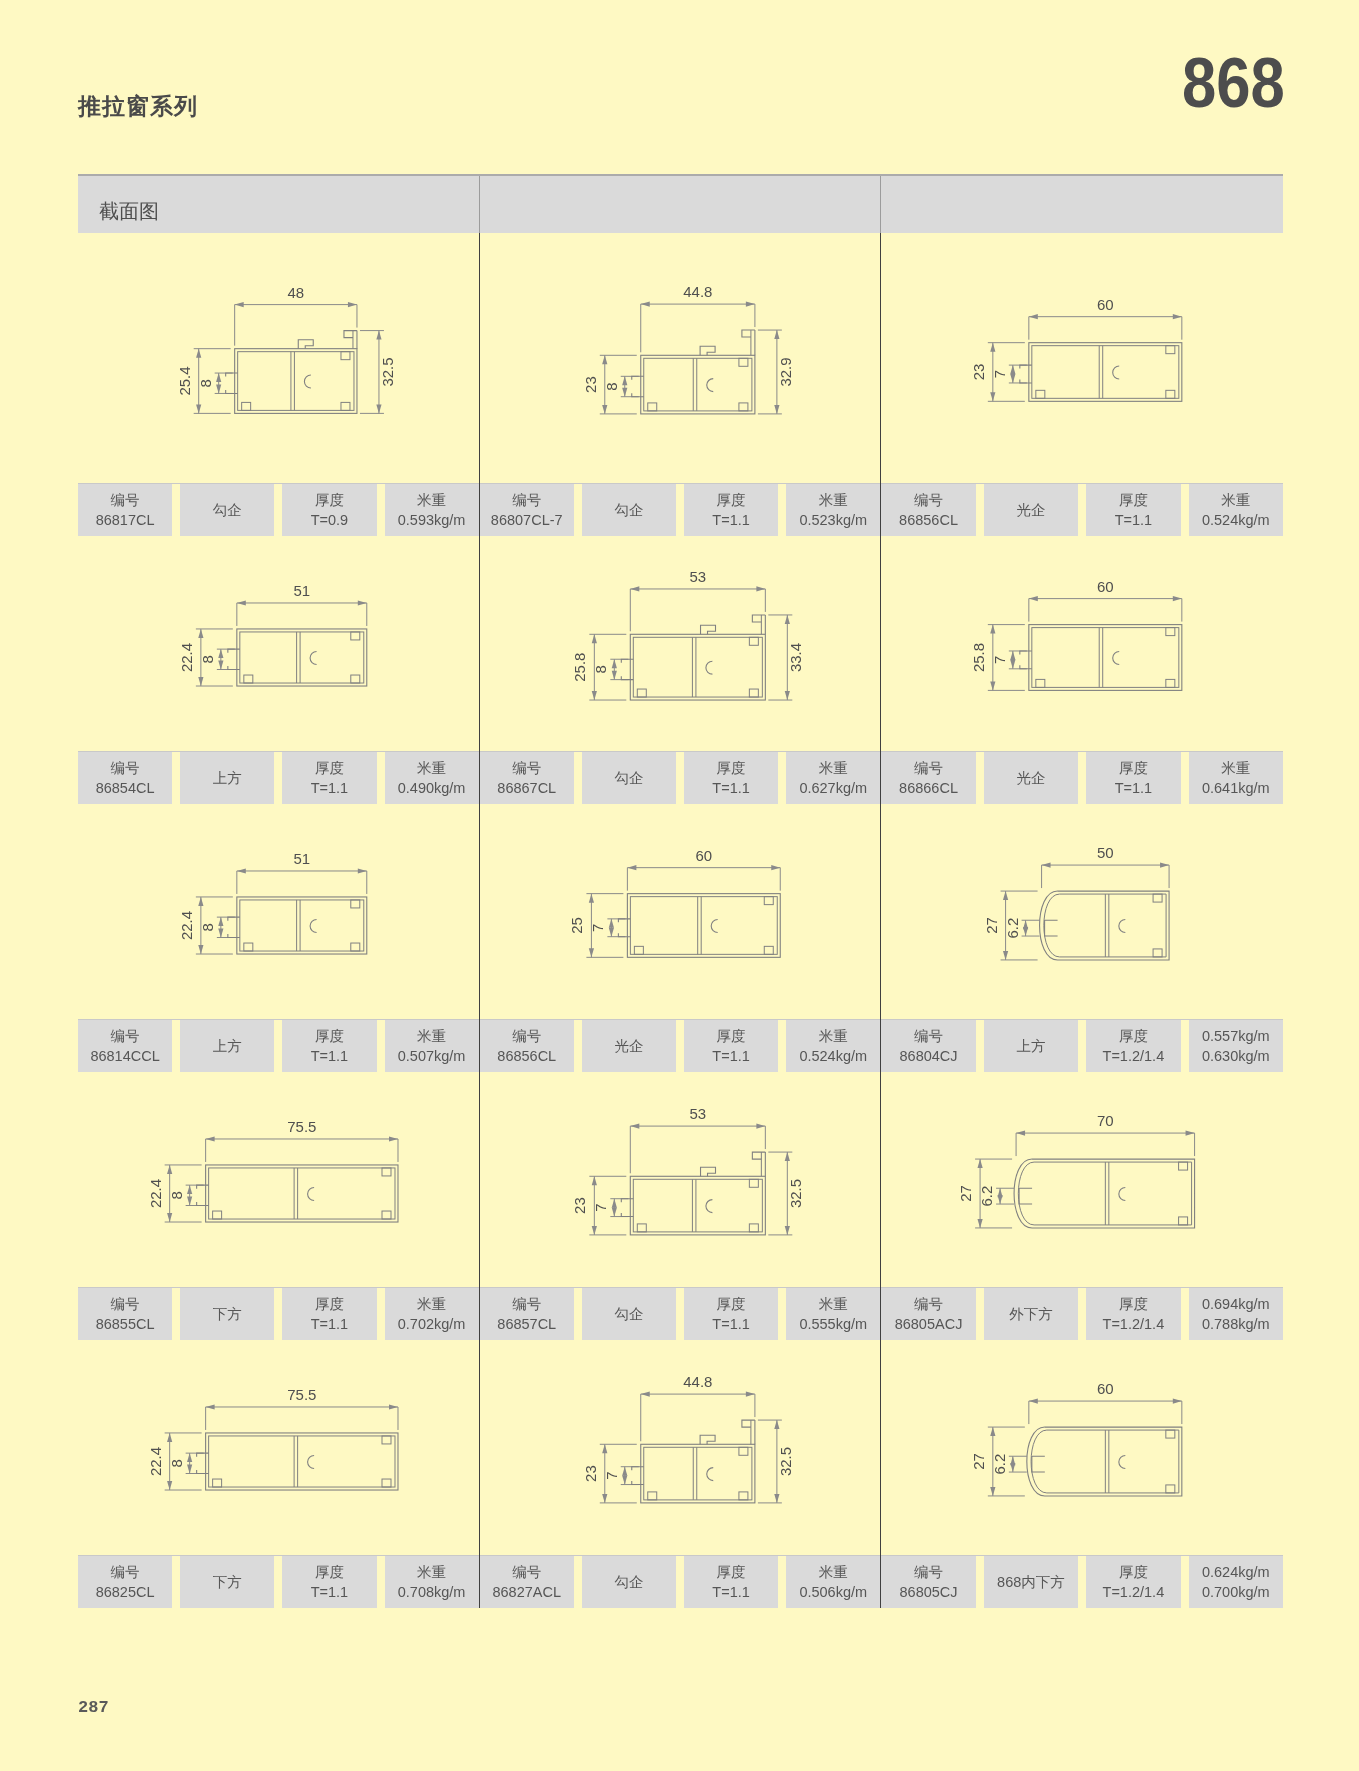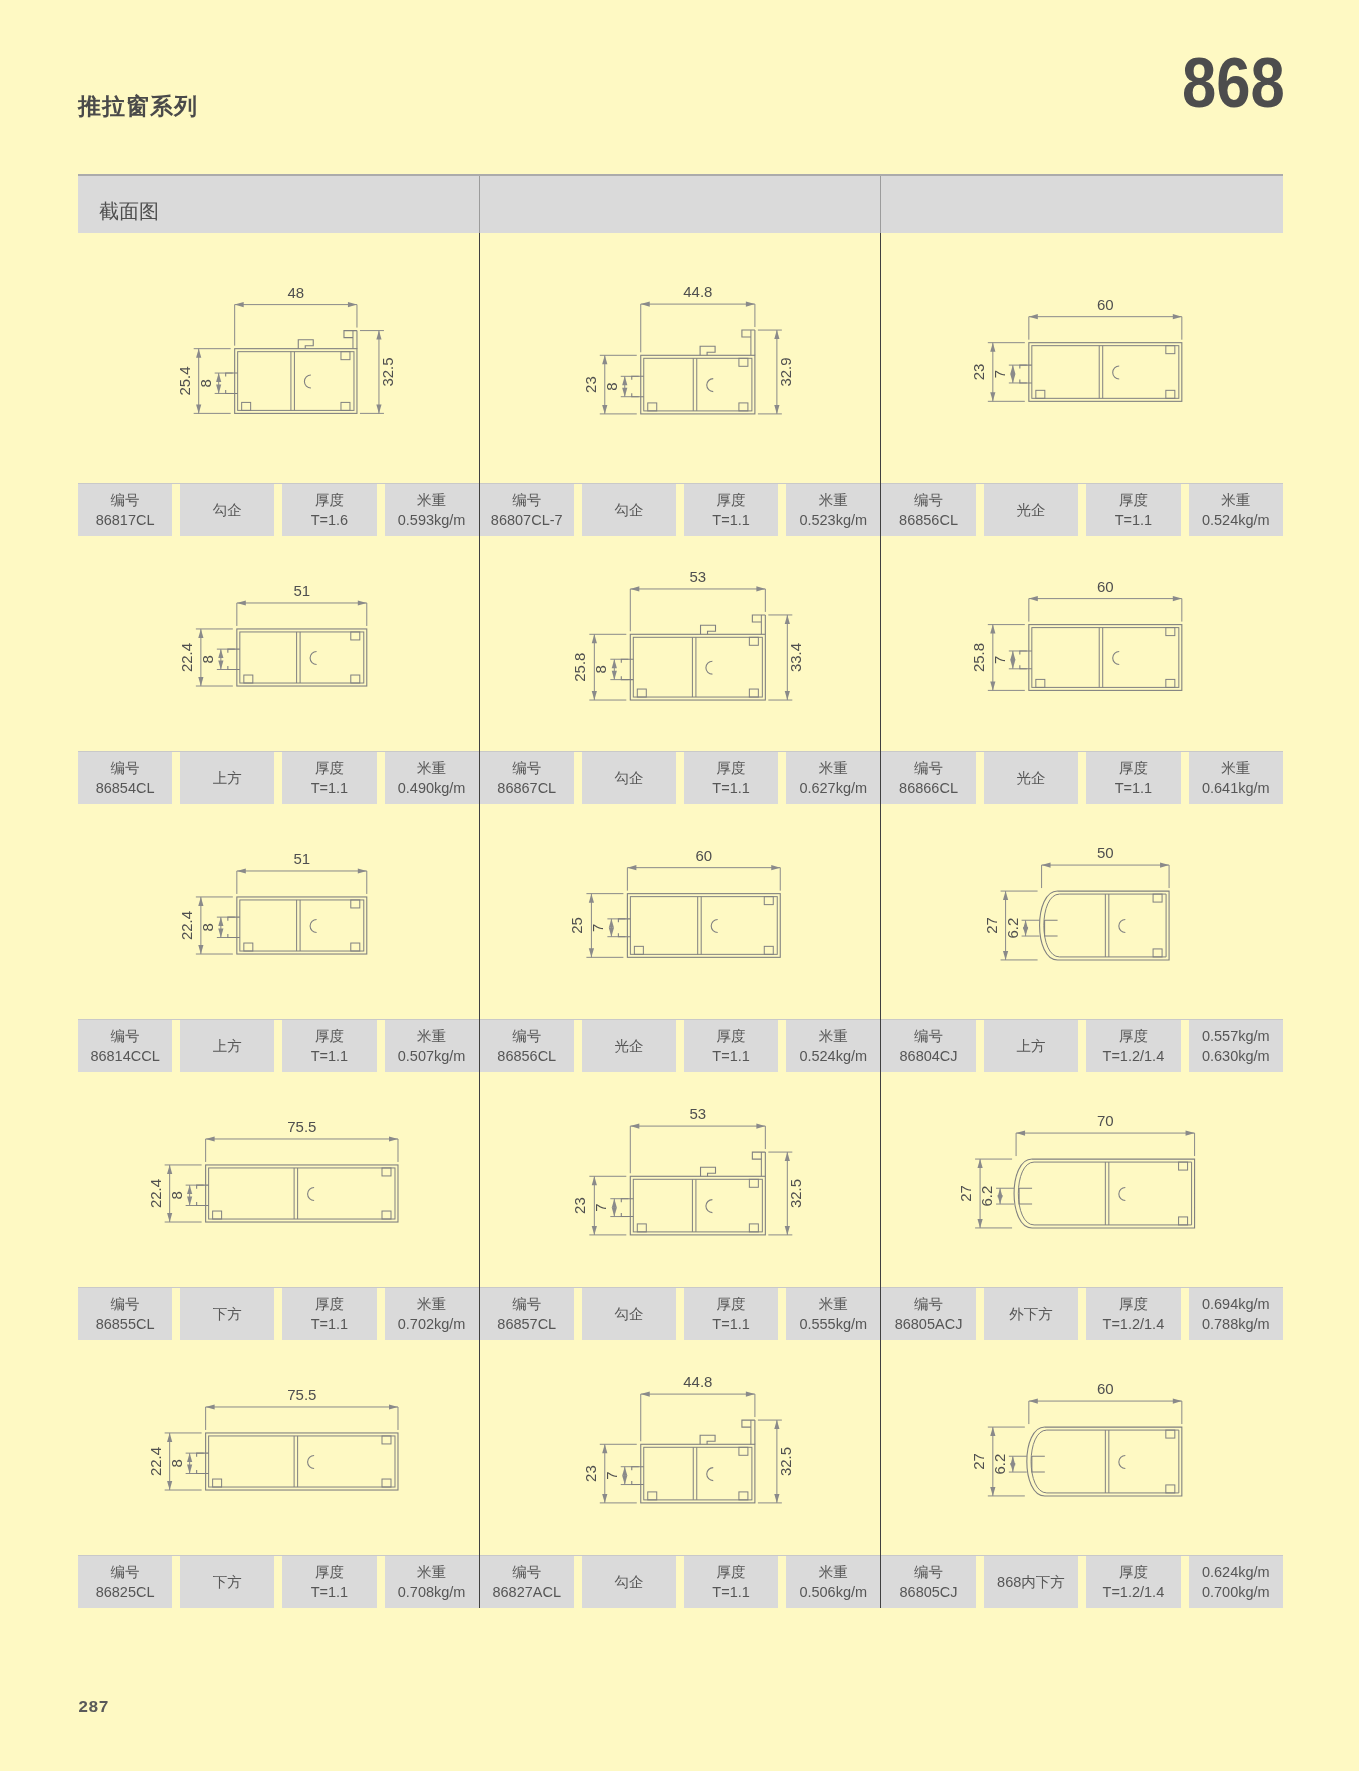--- a/index.html
+++ b/index.html
@@ -90,21 +90,21 @@
     <div class="info-bar">
       <div class="info-cell">
         <span class="lbl">编号</span>
         <span class="val">86817CL</span>
       </div>
       <div class="info-cell">
         <span class="val">勾企</span>
       </div>
       <div class="info-cell">
         <span class="lbl">厚度</span>
-        <span class="val">T=1.6</span>
+        <span class="val">T=0.9</span>
       </div>
       <div class="info-cell">
         <span class="lbl">米重</span>
         <span class="val">0.593kg/m</span>
         <span class="val hidden"></span>
       </div>
     </div>
   </div>
 
   <div class="cell row-first">

